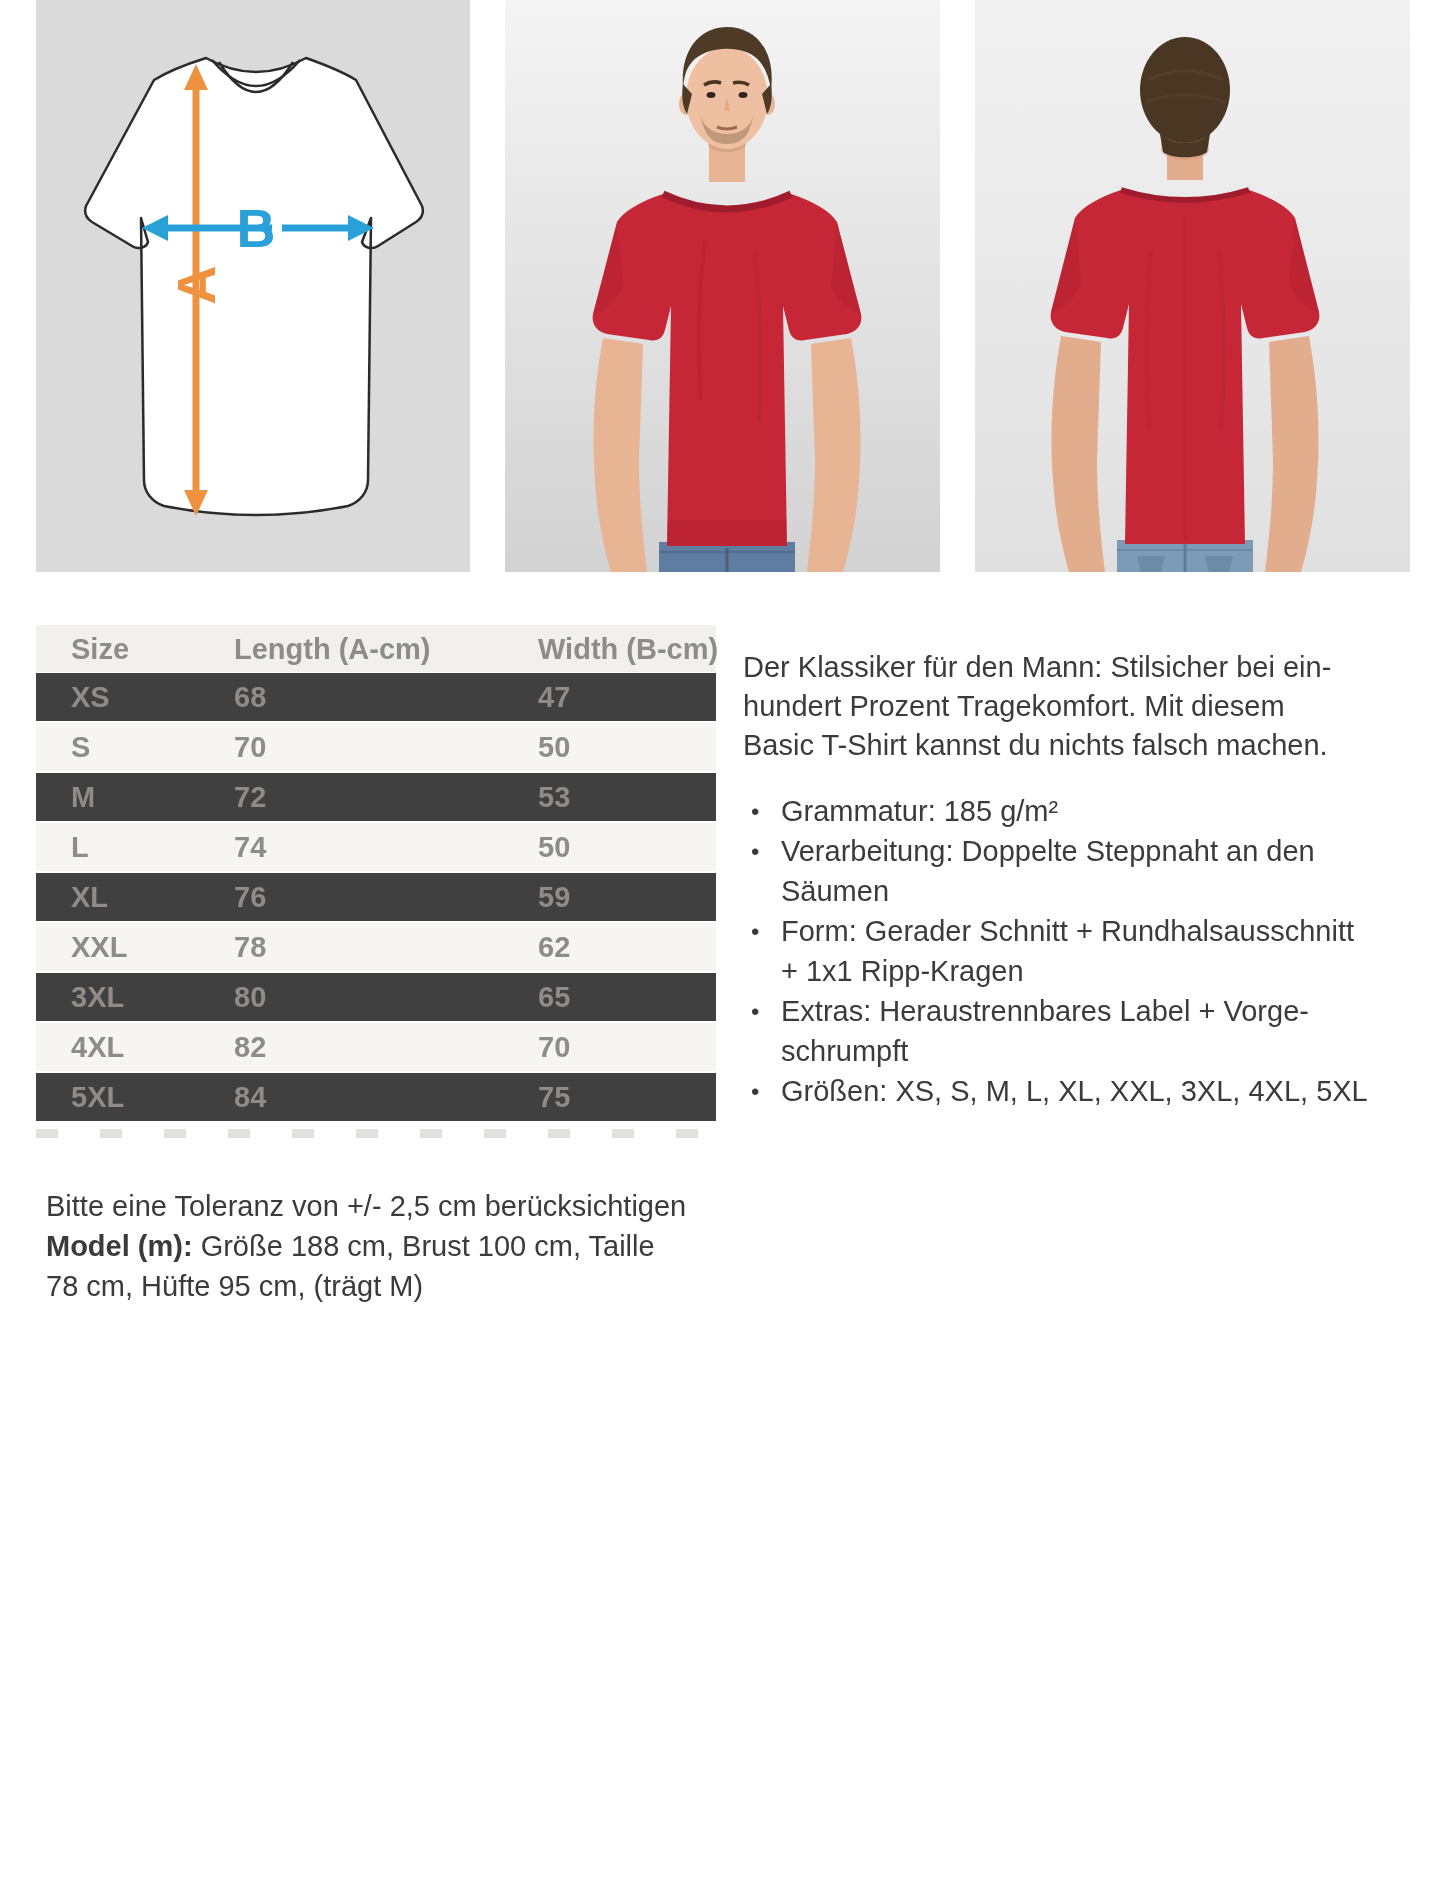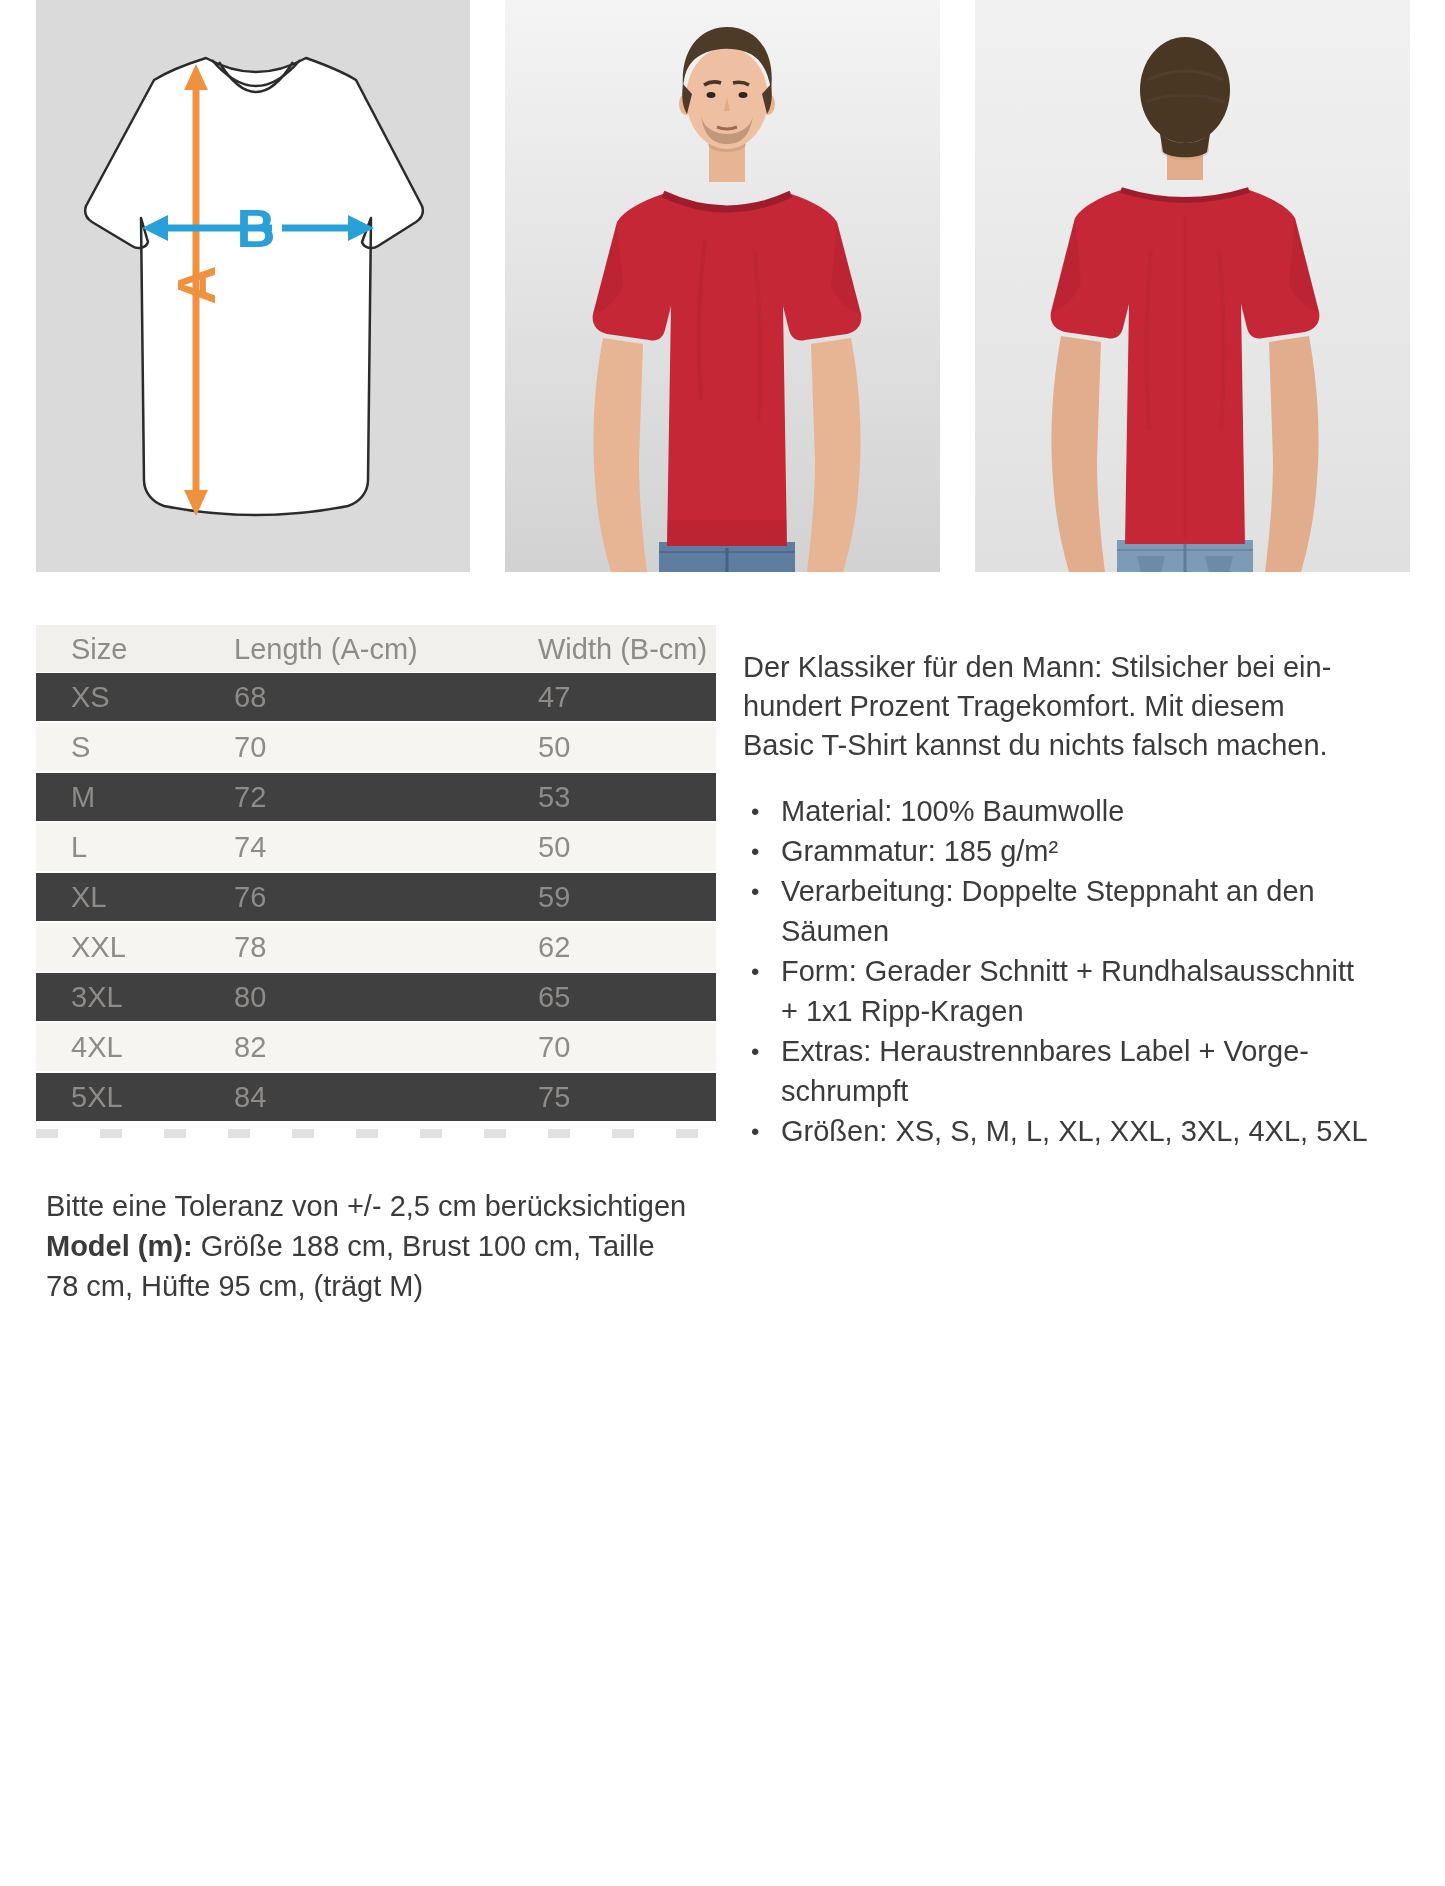--- a/index.html
+++ b/index.html
@@ -7,21 +7,21 @@
         font-family:"Liberation Sans",sans-serif;overflow:hidden;}
 
   
   .gallery-img{position:absolute;top:0;height:572px;overflow:hidden;}
   #img-diagram{left:36px;width:434px;}
   #img-front{left:505px;width:435px;}
   #img-back{left:975px;width:435px;}
   .gallery-img svg{display:block;width:100%;height:100%;}
 
   
-  #size-table{position:absolute;left:36px;top:625px;width:680px;}
+  #size-table{position:absolute;left:36px;top:625px;width:680px;font-weight:bold;}
   .thead{position:relative;height:47px;background:#F2F0ED;margin-bottom:1px;
          color:#8E8B88;font-size:29px;}
   .trow{position:relative;height:48px;margin-bottom:2px;color:#8E8B88;font-size:29px;}
   .trow.odd{background:#404040;}
   .trow.even{background:#F6F5F2;}
   .tc{position:absolute;top:50%;transform:translateY(-50%);white-space:nowrap;}
   .c0{left:35px;}.c1{left:198px;}.c2{left:502px;}
   #table-cut{position:absolute;left:36px;top:1129px;width:680px;height:9px;opacity:.45;
      background:repeating-linear-gradient(90deg,#bdbbb9 0 22px,transparent 22px 64px);}
 
@@ -205,21 +205,20 @@
         </div>
       </div>
   </div>
   <div id="table-cut"></div>
 
   <div id="description">
     <p class="intro">Der Klassiker für den Mann: Stilsicher bei ein-
 hundert Prozent Tragekomfort. Mit diesem
 Basic T-Shirt kannst du nichts falsch machen.</p>
     <ul id="spec-list">
-        <li>Material: 100% Baumwolle</li>
         <li>Grammatur: 185 g/m²</li>
         <li>Verarbeitung: Doppelte Steppnaht an den
 Säumen</li>
         <li>Form: Gerader Schnitt + Rundhalsausschnitt
 + 1x1 Ripp-Kragen</li>
         <li>Extras: Heraustrennbares Label + Vorge-
 schrumpft</li>
         <li>Größen: XS, S, M, L, XL, XXL, 3XL, 4XL, 5XL</li>
       </ul>
   </div>

